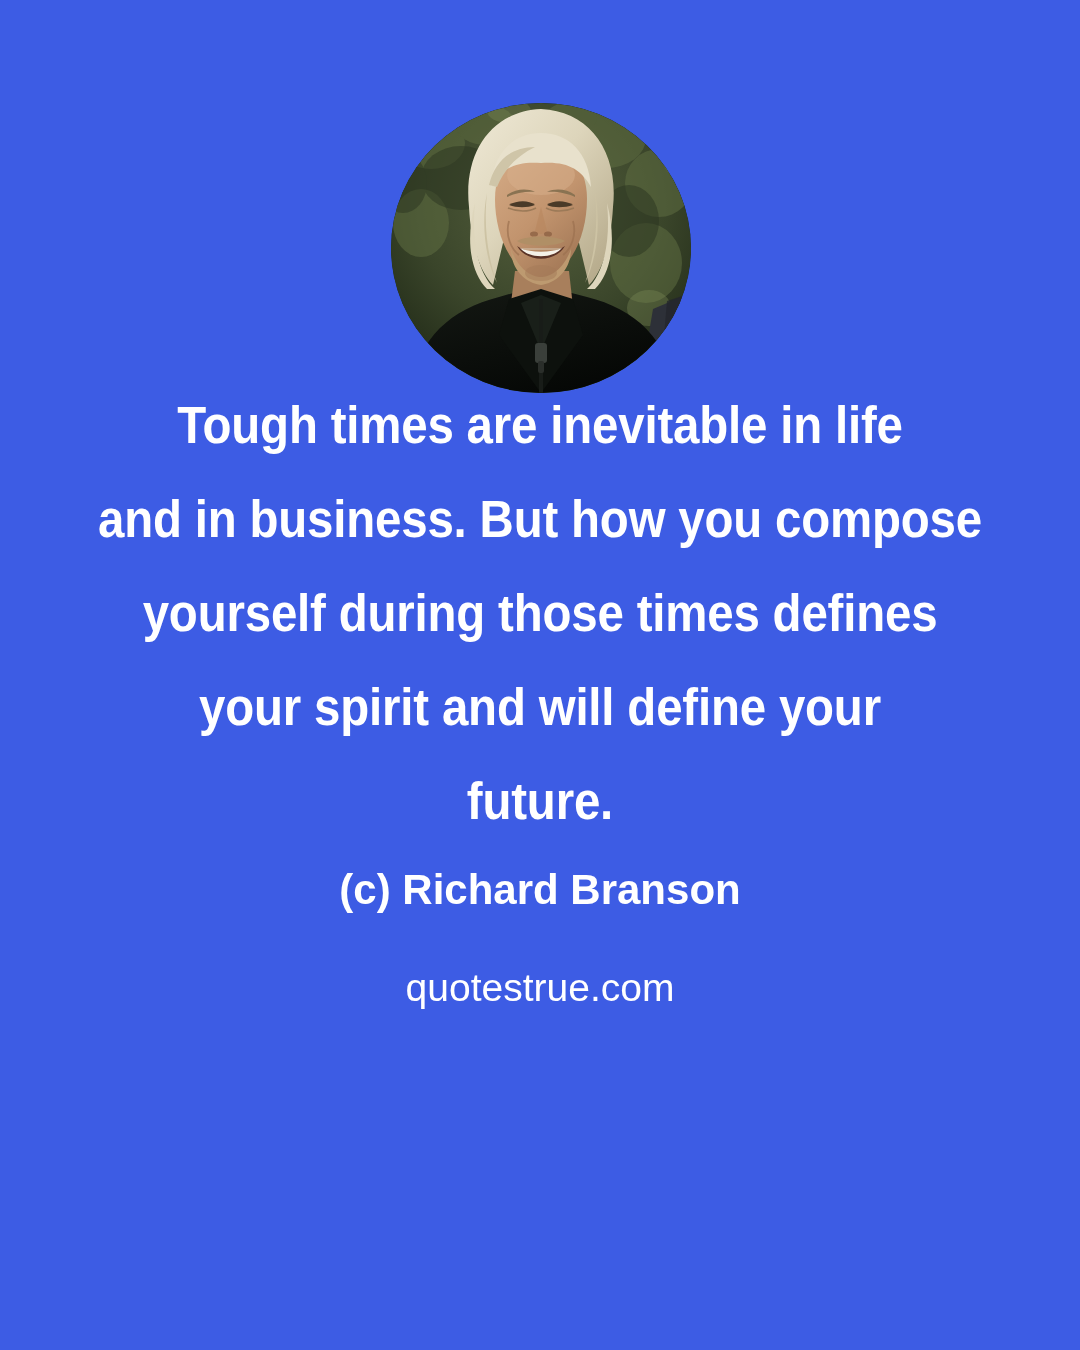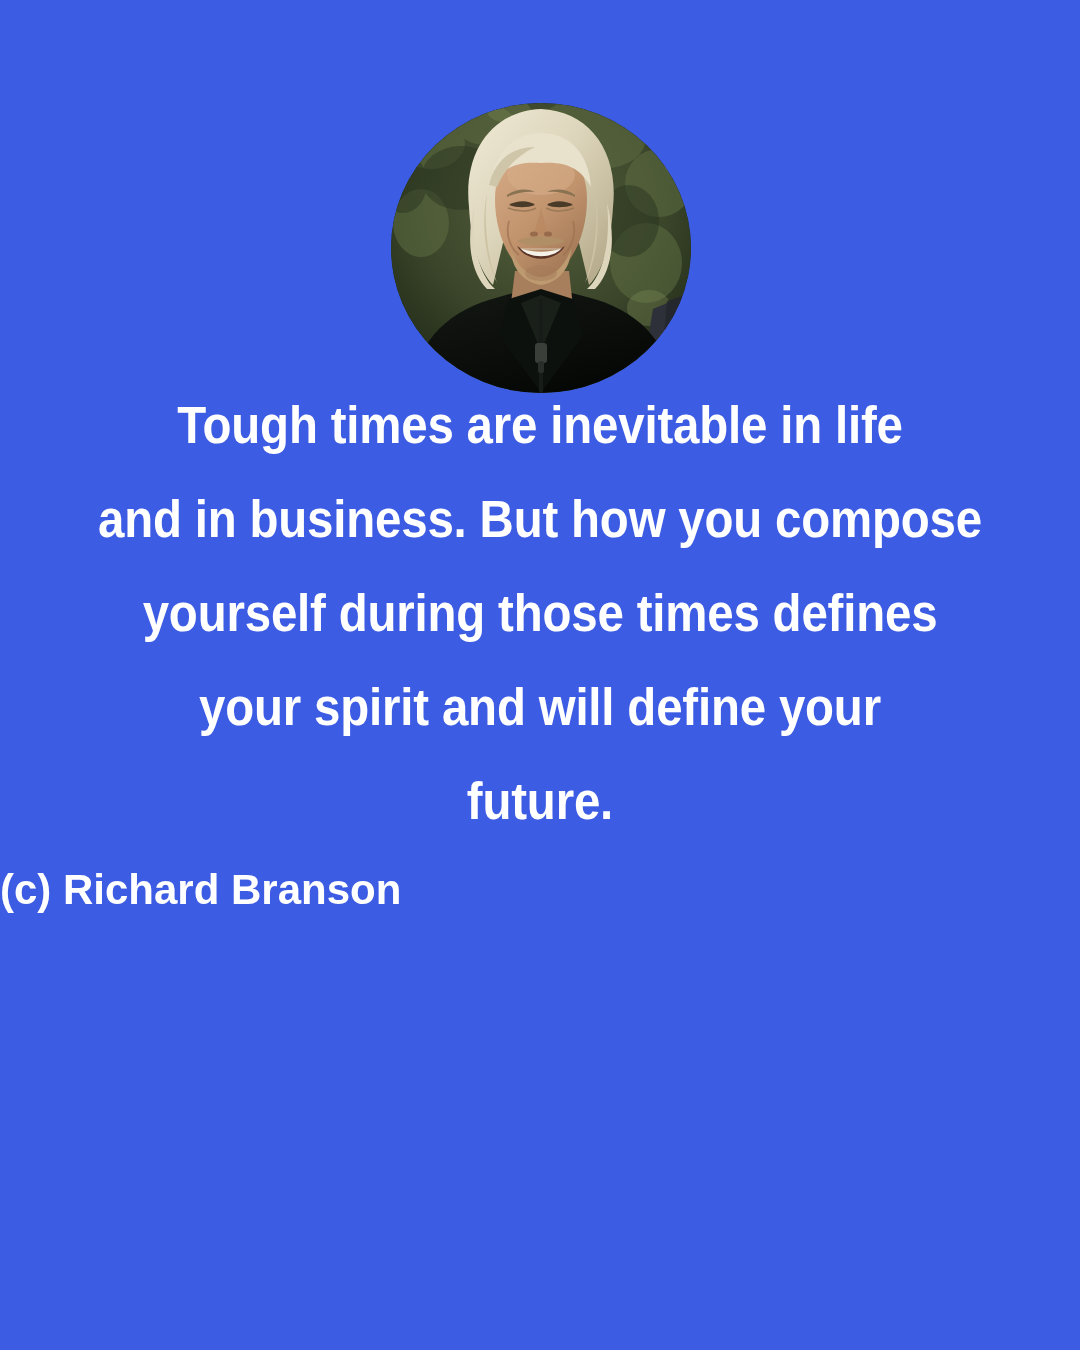--- a/index.html
+++ b/index.html
@@ -60,21 +60,21 @@
     display: block;
     white-space: nowrap;
   }
 
   
   #attribution {
     position: absolute;
     left: 0;
     top: 862px;
     width: 1080px;
-    text-align: left;
+    text-align: center;
     color: #ffffff;
     font-size: 42px;
     font-weight: bold;
     line-height: 56px;
     white-space: nowrap;
   }
 
   
   #source-site {
     position: absolute;
@@ -210,14 +210,15 @@
   <div id="quote-text">
     <span class="qline">Tough times are inevitable in life</span>
     <span class="qline">and in business. But how you compose</span>
     <span class="qline">yourself during those times defines</span>
     <span class="qline">your spirit and will define your</span>
     <span class="qline">future.</span>
   </div>
 
   <div id="attribution">(c) Richard Branson</div>
 
+  <div id="source-site">quotestrue.com</div>
 
 </div>
 
 </body></html>

